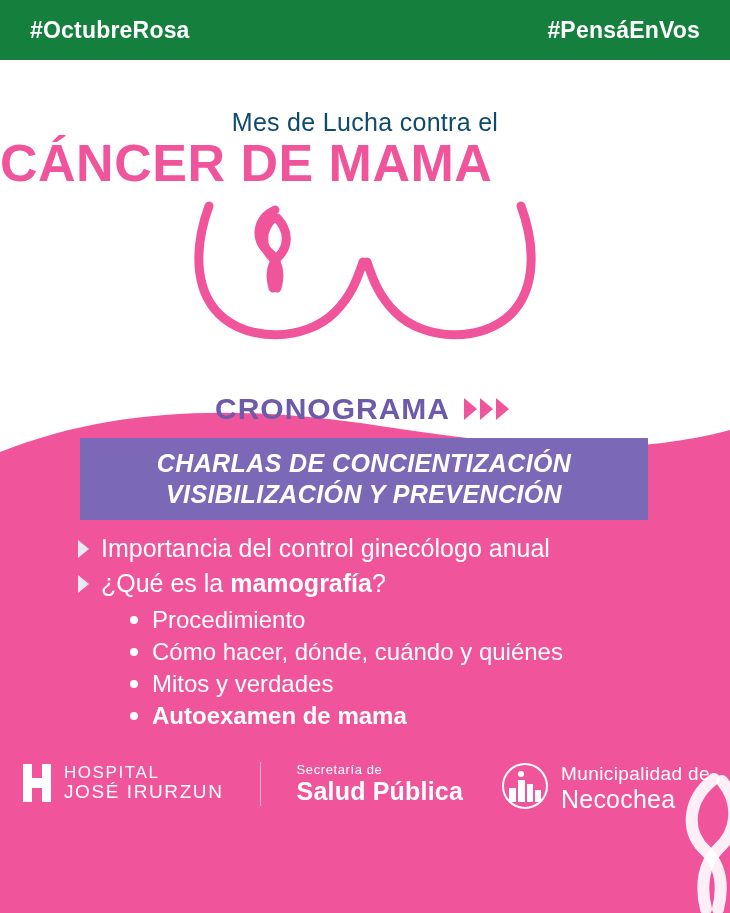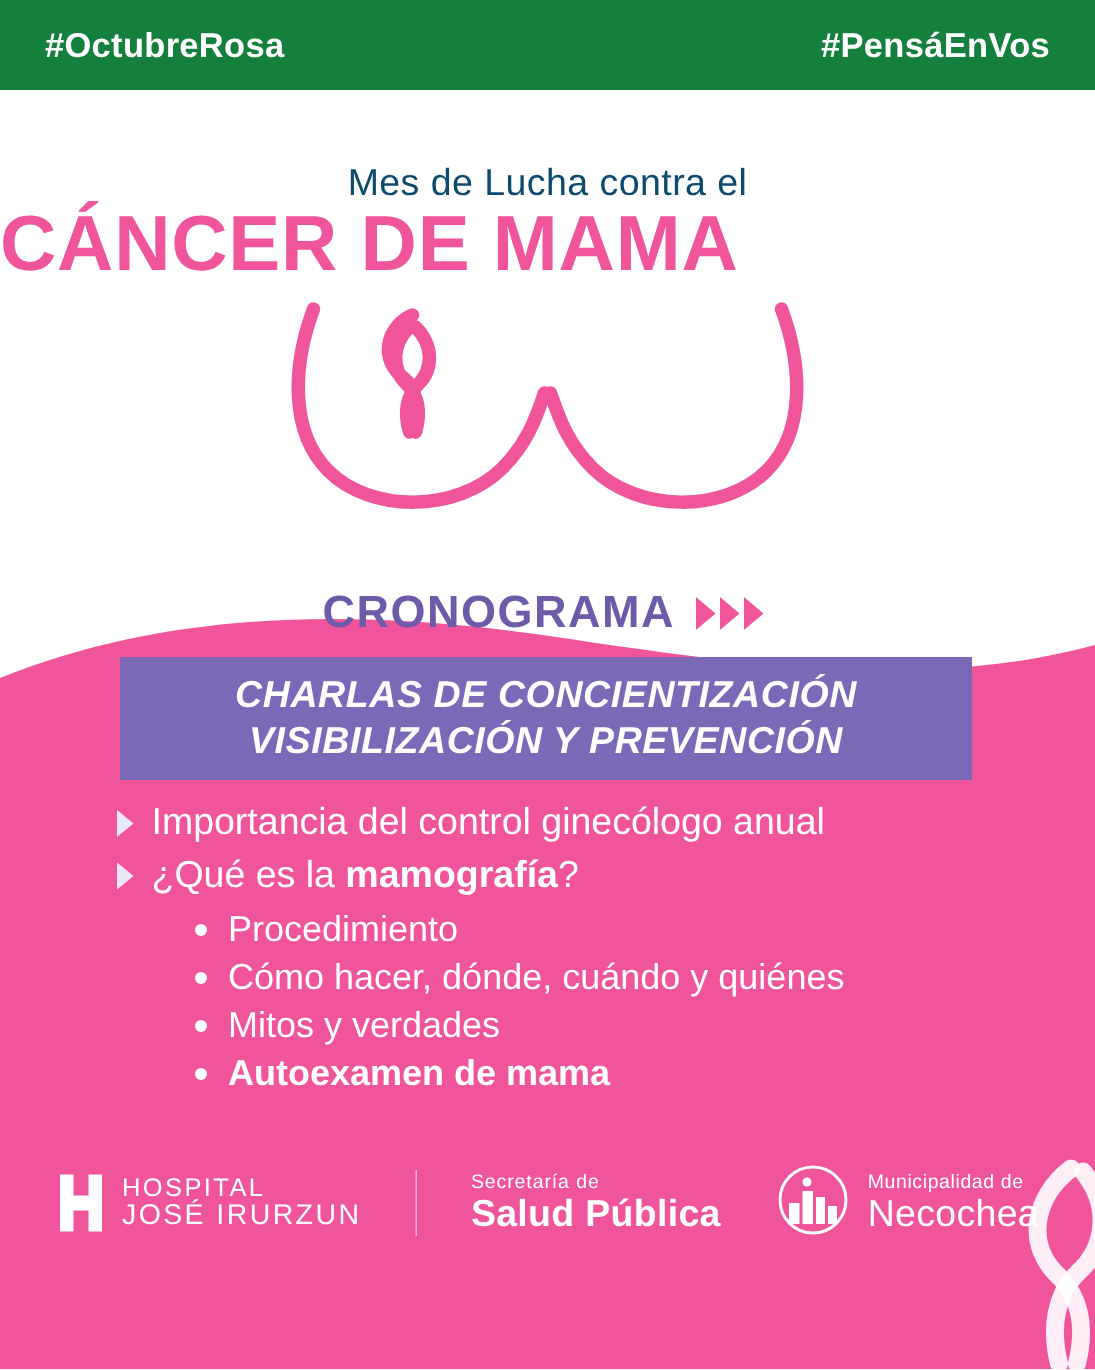--- a/index.html
+++ b/index.html
@@ -195,21 +195,21 @@
   .lvl2.bold .txt { font-weight: bold; }
 
   
   .logos {
     position: absolute;
     top: 762px;
     left: 0;
     width: 730px;
     height: 80px;
     display: flex;
-    align-items: center;
+    align-items: flex-start;
     justify-content: center;
     gap: 36px;
   }
   .logo {
     display: flex;
     align-items: center;
     gap: 10px;
     color: #ffffff;
   }
   .logo-h-mark {
@@ -237,21 +237,21 @@
     font-size: 13px;
     letter-spacing: 0.6px;
   }
   .salud-big {
     font-size: 25px;
     font-weight: bold;
     letter-spacing: 0.2px;
   }
   .neco-block { text-align: left; }
   .neco-small {
-    font-size: 13px;
+    font-size: 19px;
     letter-spacing: 0.4px;
   }
   .neco-big {
     font-size: 25px;
     font-weight: normal;
     letter-spacing: 0.2px;
   }
 
   .corner-ribbon {
     position: absolute;

